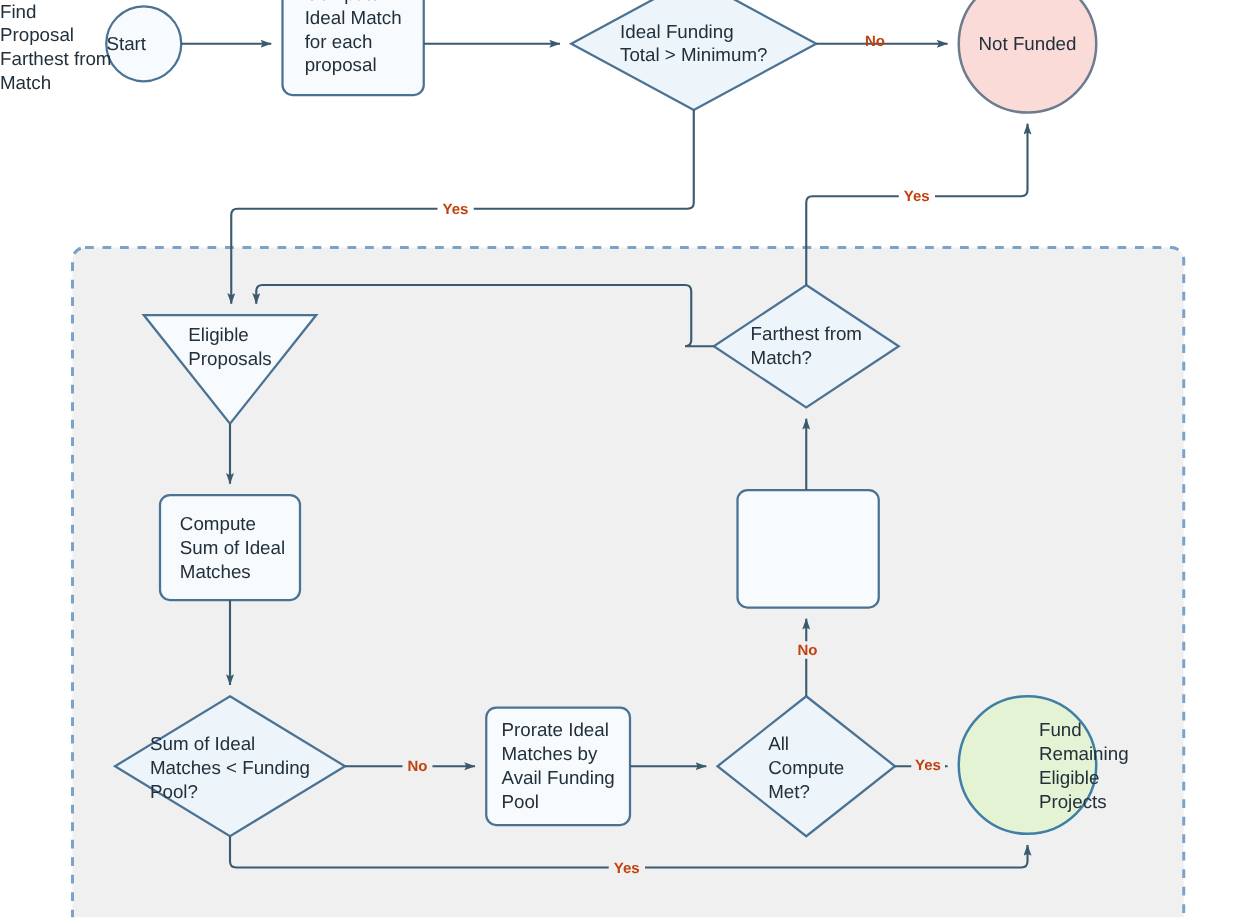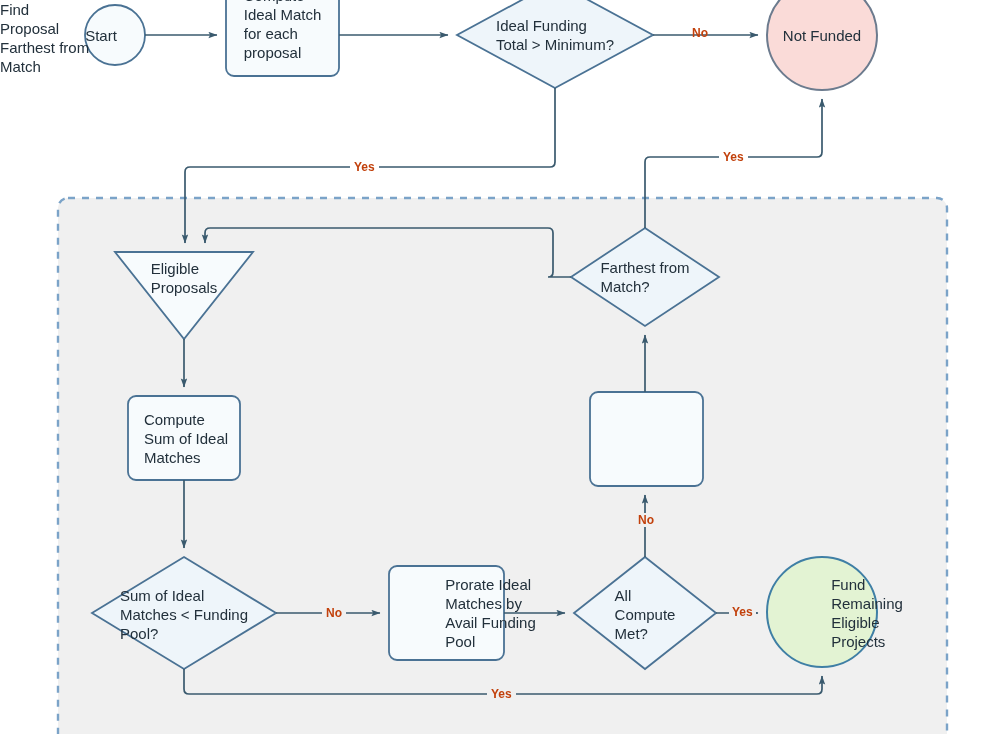--- a/index.html
+++ b/index.html
@@ -120,21 +120,21 @@
 Proposals</div>
 
   <div class="node-text" style="left:128px;top:400px;width:116px;height:76px;">Compute
 Sum of Ideal
 Matches</div>
 
   <div class="node-text" style="left:94px;top:584px;width:180px;height:60px;">Sum of Ideal
 Matches &lt; Funding
 Pool?</div>
 
-  <div class="node-text" style="left:389px;top:568px;width:115px;height:90px;padding-left:44px;">Prorate Ideal
+  <div class="node-text" style="left:389px;top:568px;width:115px;height:90px;">Prorate Ideal
 Matches by
 Avail Funding
 Pool</div>
 
   <div class="node-text" style="left:590px;top:584px;width:110px;height:60px;">All
 Compute
 Met?</div>
 
   <div class="node-text" style="left:812px;top:572px;width:110px;height:82px;">Fund
 Remaining

